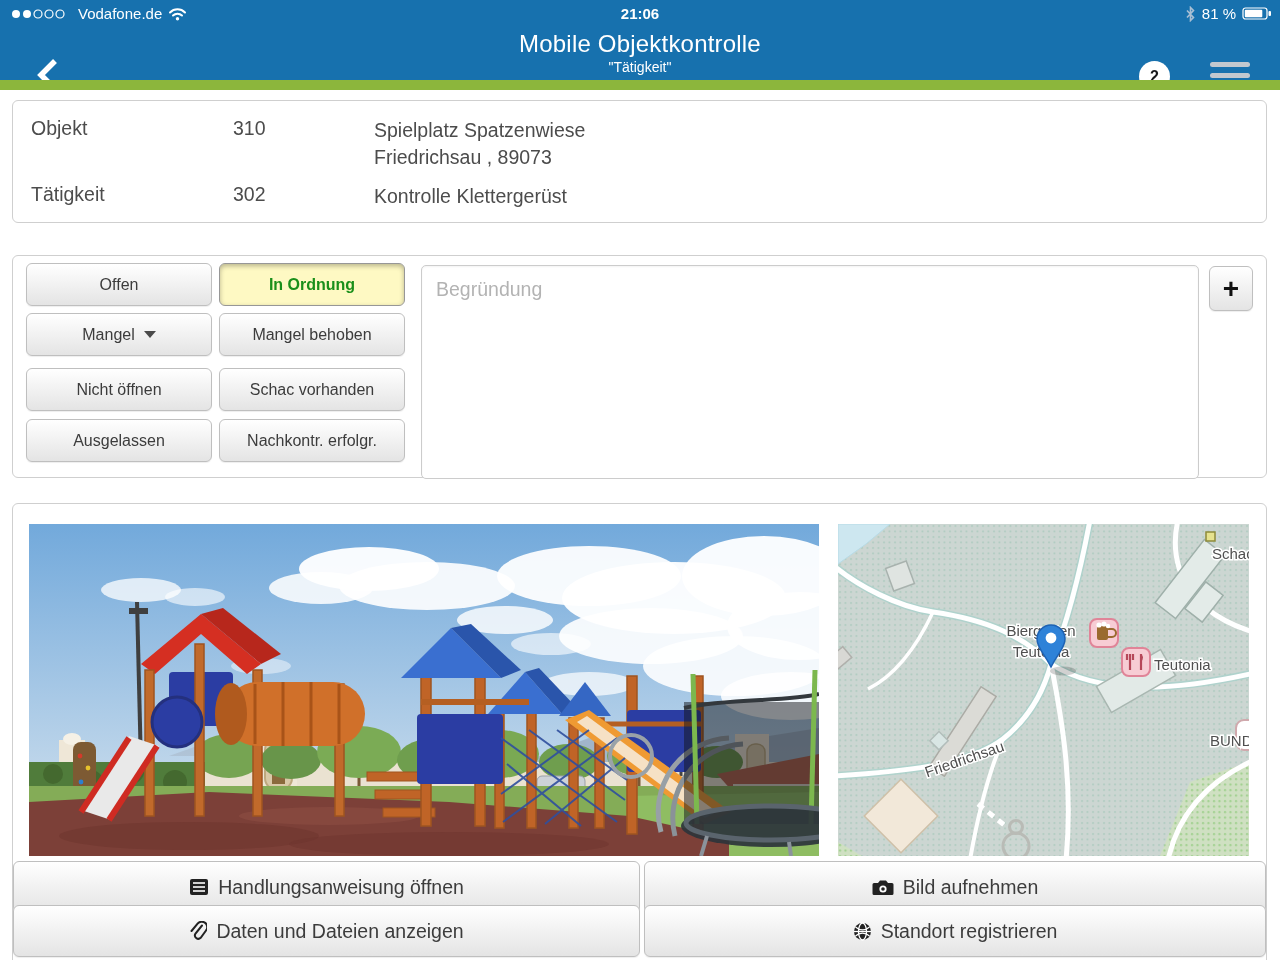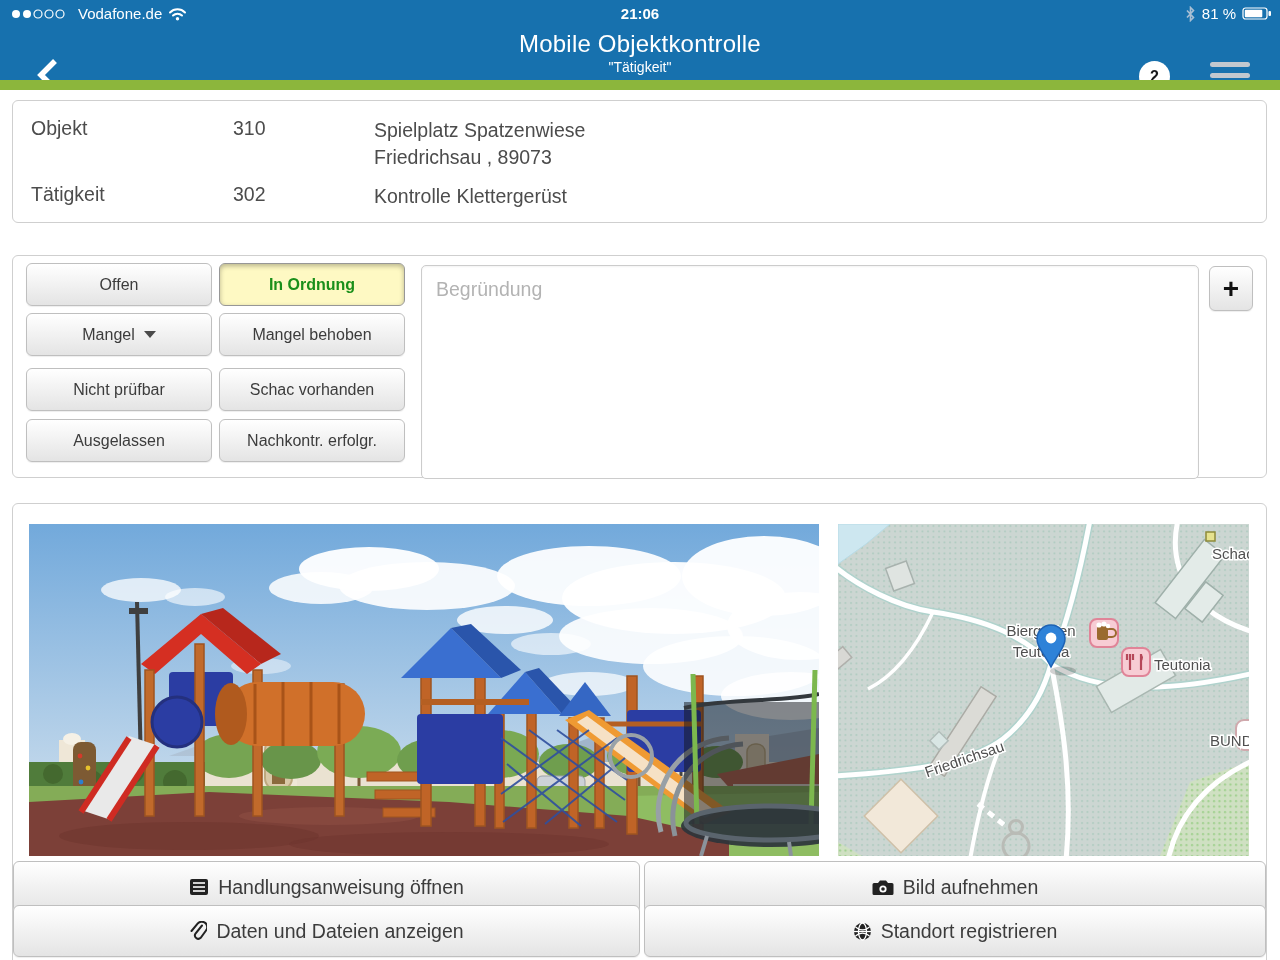--- a/index.html
+++ b/index.html
@@ -128,21 +128,21 @@
   </div>
 
   <div class="panel controls-panel">
     <button class="btn sbtn" style="left:13px;top:7px;">Offen</button>
     <button class="btn sbtn selected" style="left:206px;top:7px;">In Ordnung</button>
     <button class="btn sbtn" style="left:13px;top:57px;">
       <span>Mangel</span>
       <span class="caret"></span>
     </button>
     <button class="btn sbtn" style="left:206px;top:57px;">Mangel behoben</button>
-    <button class="btn sbtn" style="left:13px;top:112px;">Nicht prüfbar</button>
+    <button class="btn sbtn" style="left:13px;top:112px;">Nicht öffnen</button>
     <button class="btn sbtn" style="left:206px;top:112px;">Schac vorhanden</button>
     <button class="btn sbtn" style="left:13px;top:163px;">Ausgelassen</button>
     <button class="btn sbtn" style="left:206px;top:163px;">Nachkontr. erfolgr.</button>
 
     <textarea class="note-area" placeholder="Begründung" style=""></textarea>
     <button class="btn plus-btn">+</button>
   </div>
 
   <div class="panel media-panel">
 

